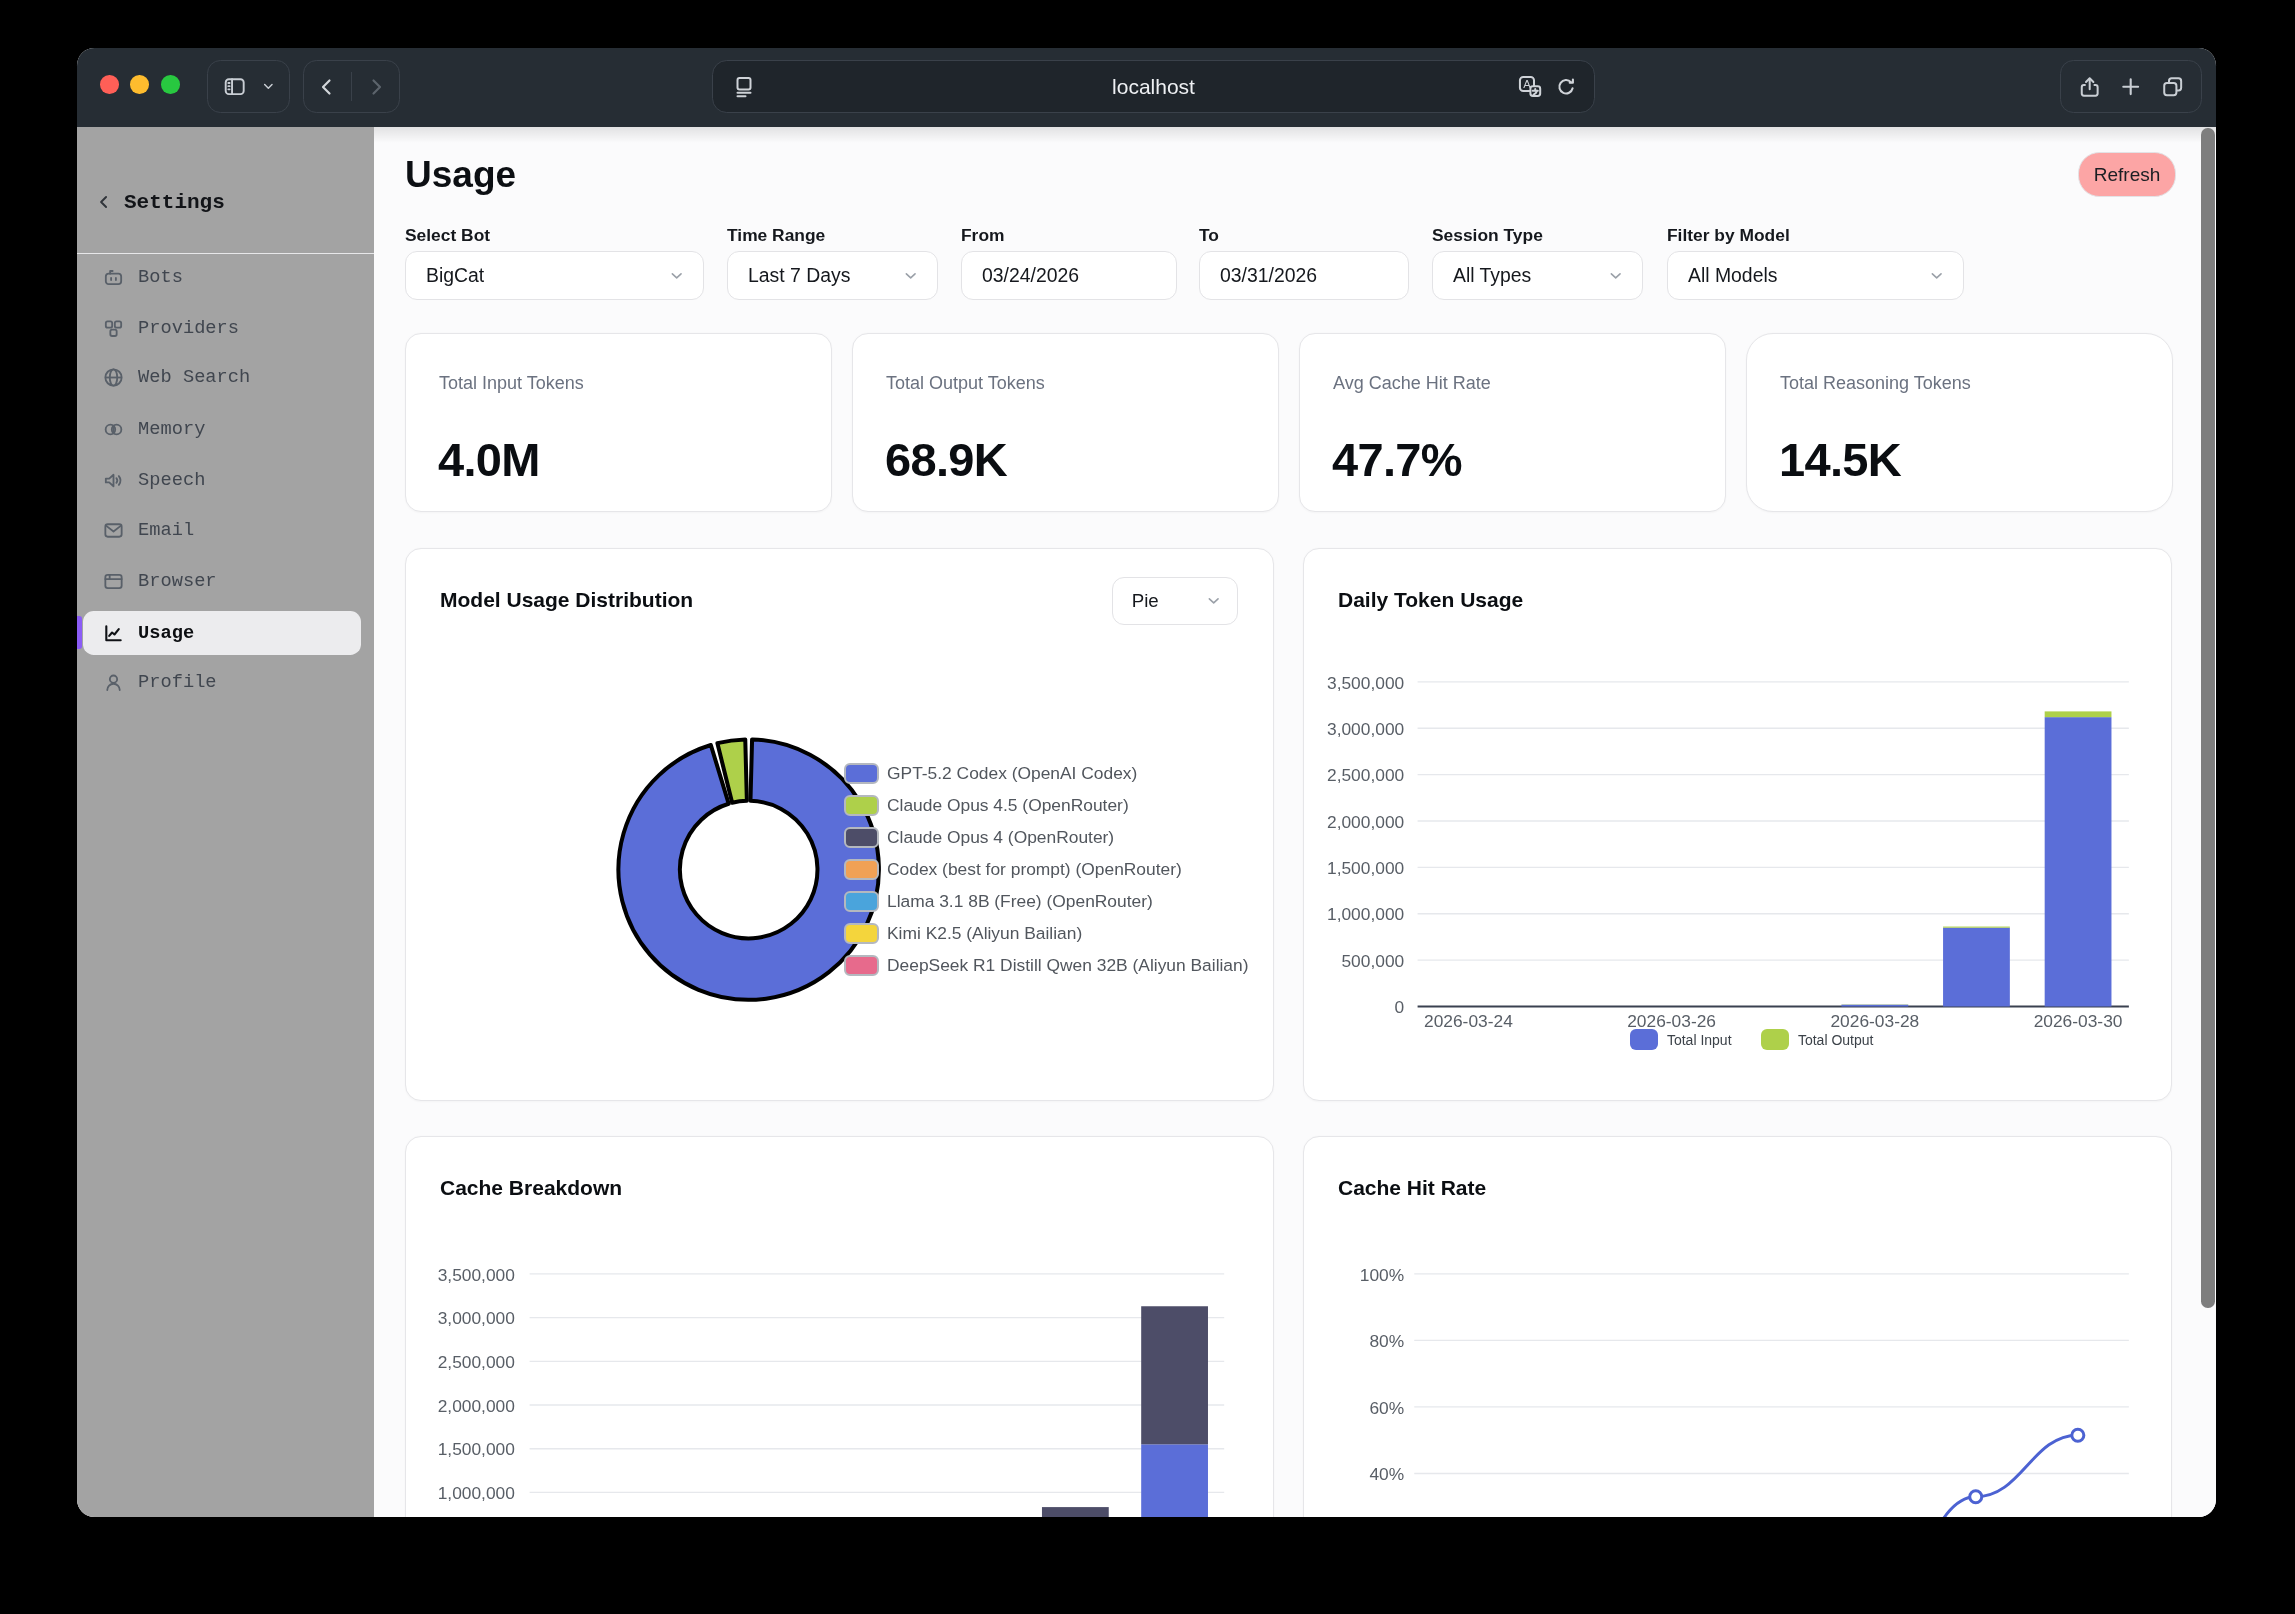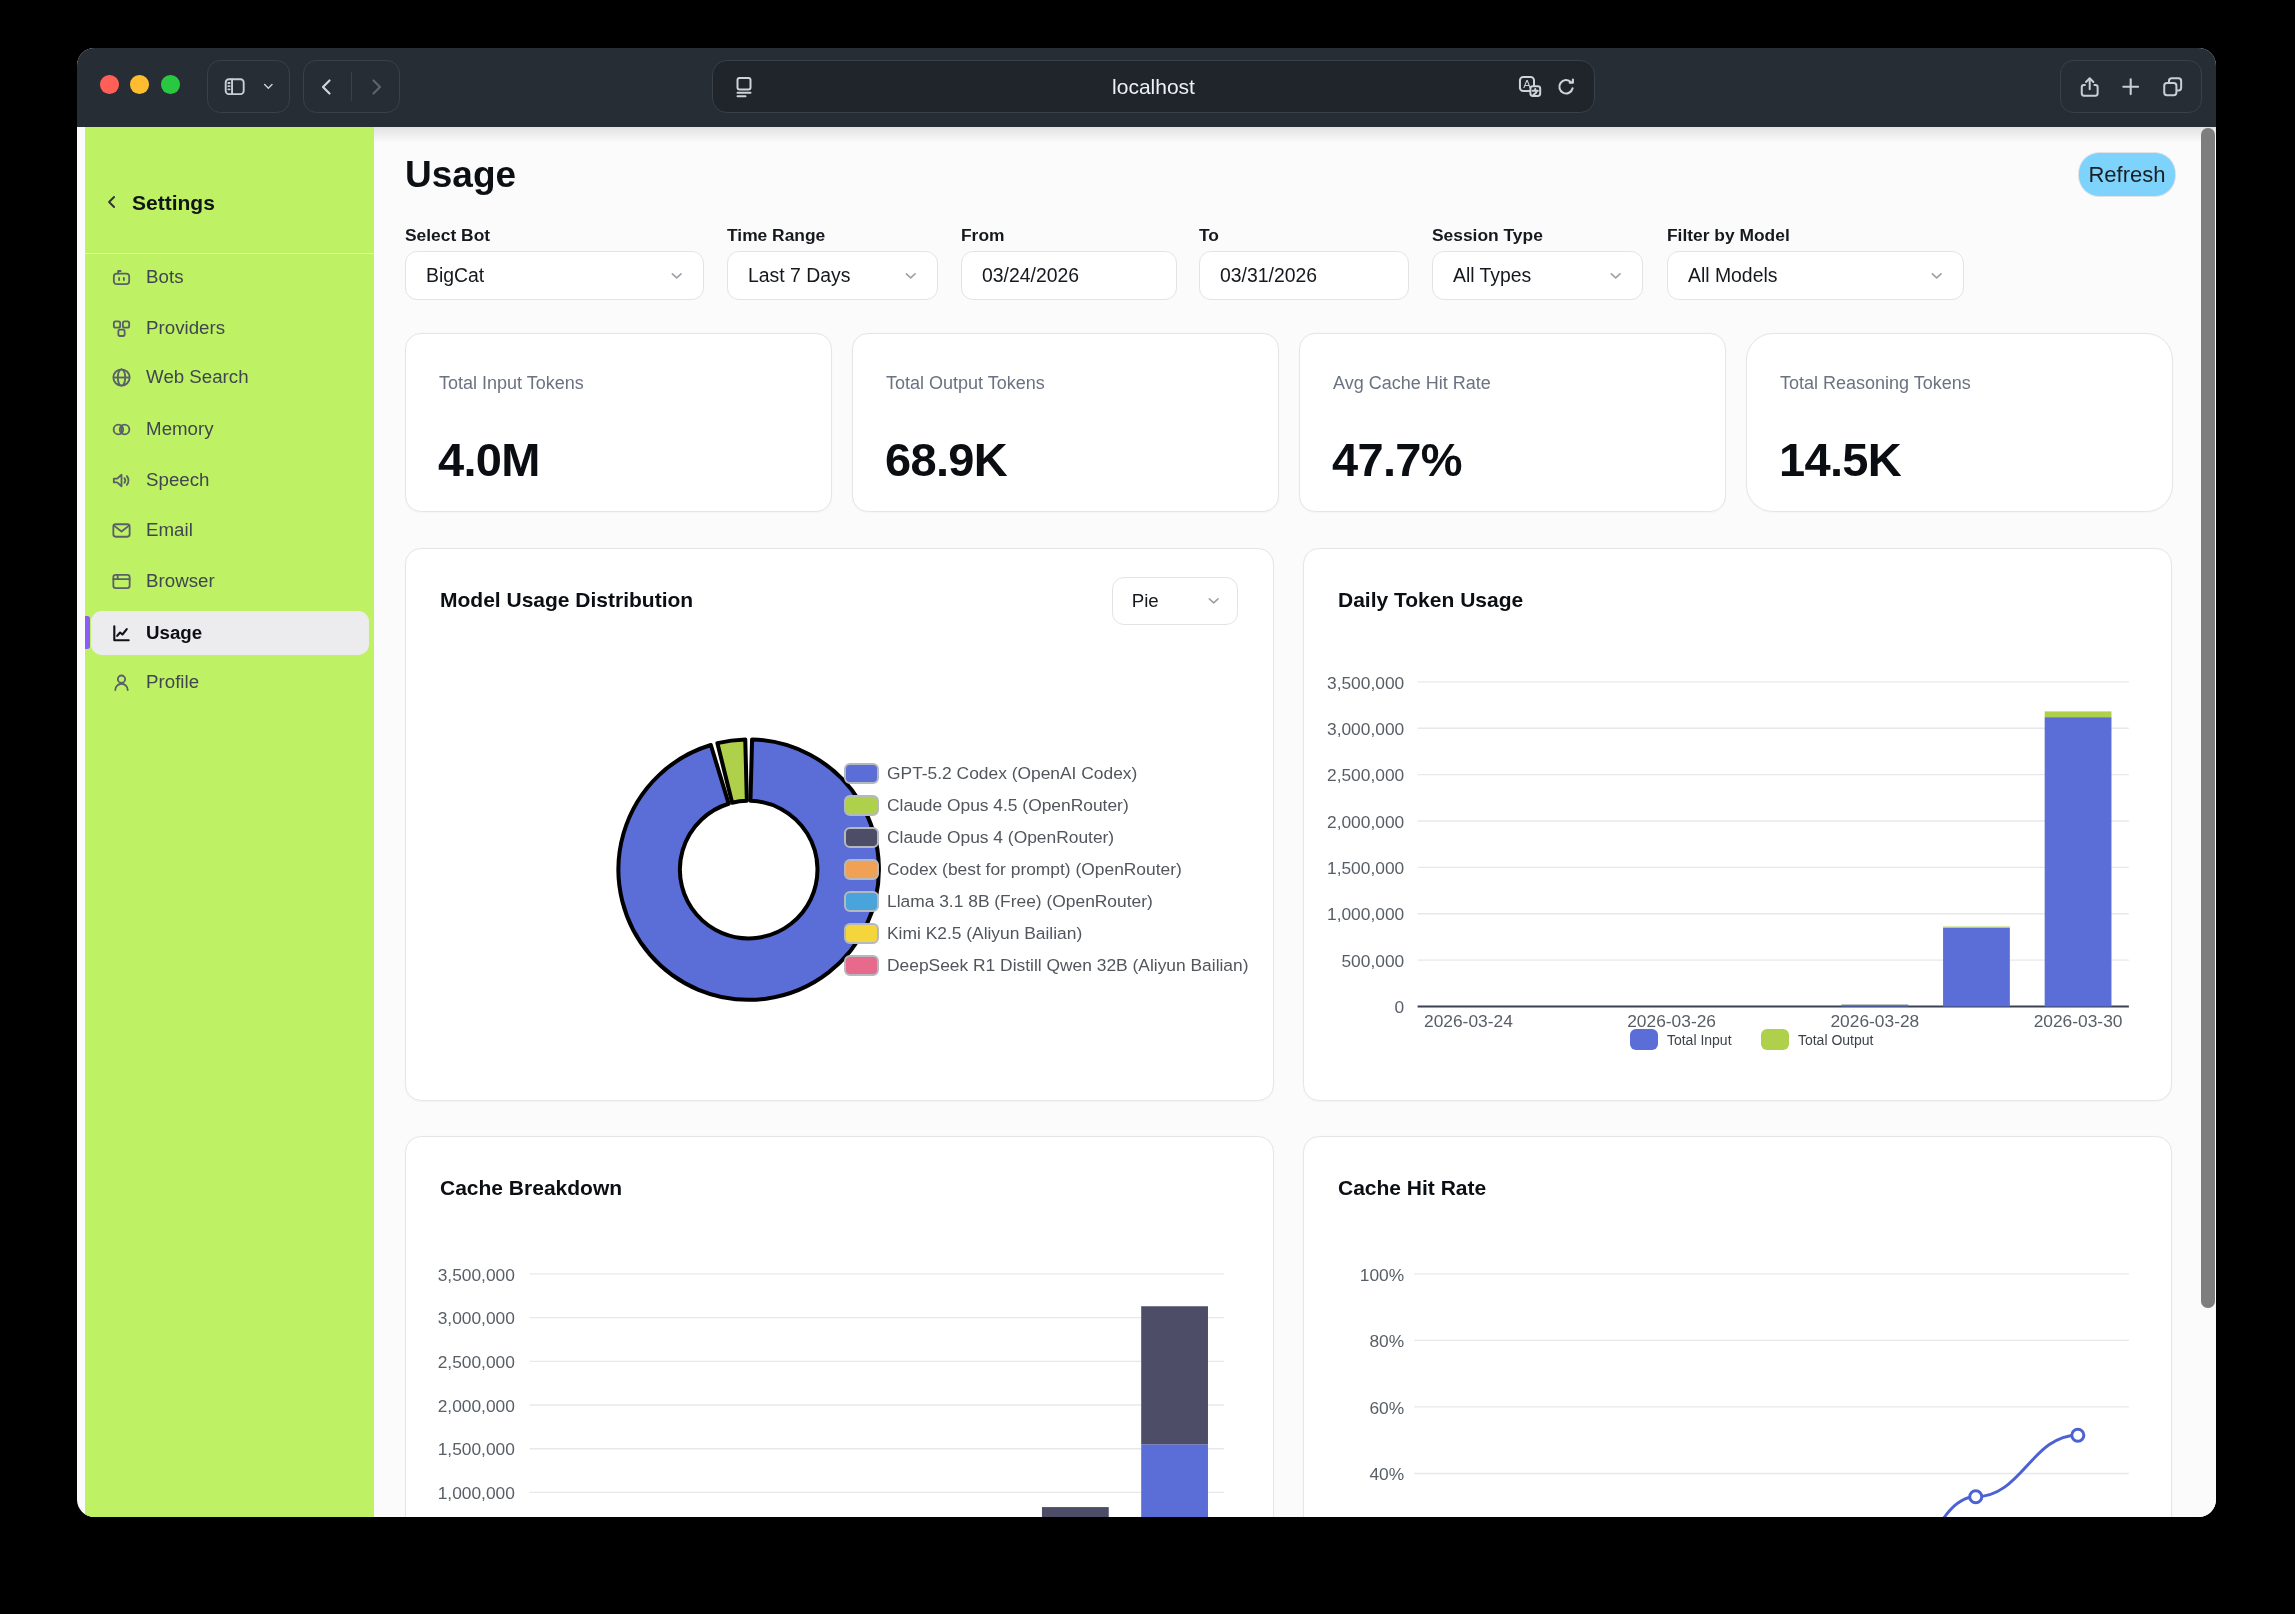--- a/index.html
+++ b/index.html
@@ -10,42 +10,42 @@
   
   #toolbar{position:absolute;left:0;top:0;width:100%;height:79px;background:#262d34;}
   .tl-dot{position:absolute;top:27px;width:18.7px;height:18.7px;border-radius:50%;}
   .tb-group{position:absolute;top:12px;height:51px;border:1.3px solid #3a414a;border-radius:13.4px;
             display:flex;align-items:center;justify-content:space-evenly;color:#c9ced4;}
   .tb-icon{display:flex;align-items:center;justify-content:center;}
   #urlbar{position:absolute;left:635px;top:12px;width:881px;height:51px;background:#1f252b;
           border:1.3px solid #3a414a;border-radius:14.7px;display:flex;align-items:center;color:#cfd3d8;}
   #url-text{position:absolute;left:0;right:0;text-align:center;font-size:21px;color:#eef0f3;}
   
-  #sidebar{position:absolute;left:8px;top:79px;width:297px;bottom:0;background:#bef264;
-           border-right:1.3px solid #e9e9eb;}
+  #sidebar{position:absolute;left:0;top:79px;width:297px;bottom:0;background:#a3a3a3;
+           border-right:1.3px solid #e9e9eb;font-family:Liberation Mono, monospace;}
   #sb-header{position:absolute;left:0;top:0;width:100%;height:126px;}
   #sb-title{position:absolute;left:47px;top:64px;font-size:21px;font-weight:bold;color:#121418;}
   #sb-back{position:absolute;left:17.4px;top:65px;color:#30343a;}
   #sb-divider{position:absolute;left:0;top:126px;width:100%;height:1.3px;background:#e7e7e9;}
   .sb-item{position:absolute;left:6px;width:278px;height:44px;border-radius:10.7px;display:flex;
            align-items:center;padding-left:18.7px;box-sizing:border-box;color:#40464f;}
   .sb-item .lbl{margin-left:13.4px;font-size:18.7px;}
   .sb-item.active{background:#ececee;color:#0c0e11;}
   .sb-item.active .lbl{font-weight:bold;}
   .sb-ico{color:#596069;display:flex;}
   .sb-item.active .sb-ico{color:#101216;}
   #sb-accent{position:absolute;left:0;width:4.7px;height:33px;border-radius:0 2.7px 2.7px 0;background:#8b5cf6;}
   
   #main{position:absolute;left:297px;top:79px;right:0;bottom:0;background:#fbfbfc;}
   #top-shadow{position:absolute;left:0;top:0;width:100%;height:16px;
               background:linear-gradient(rgba(0,0,0,.10),rgba(0,0,0,0));pointer-events:none;}
   #page-title{position:absolute;left:31px;top:27px;font-size:37px;font-weight:bold;color:#0c0f13;}
-  #refresh-btn{position:absolute;left:1704px;top:25.4px;width:96px;height:43px;background:#7dd3fc;
+  #refresh-btn{position:absolute;left:1704px;top:25.4px;width:96px;height:43px;background:#fca5a5;
                border:1.3px solid #e3e3e6;border-radius:21.4px;display:flex;align-items:center;
-               justify-content:center;font-size:22px;color:#1b1e23;}
+               justify-content:center;font-size:19px;color:#1b1e23;}
   .f-label{position:absolute;top:98px;font-size:17.4px;font-weight:600;color:#15181d;}
   .f-ctrl{position:absolute;top:124px;height:49px;background:#fff;border:1.3px solid #e3e3e6;
           border-radius:12px;box-sizing:border-box;display:flex;align-items:center;
           padding:0 17.4px 0 20px;font-size:19.4px;color:#15181d;}
   .f-ctrl .chev{margin-left:auto;color:#9aa0a8;display:flex;}
   .stat-card{position:absolute;top:206px;width:425px;height:177px;background:#fff;
              border:1.3px solid #e6e6e9;border-radius:16px;box-shadow:0 0.7px 2px rgba(0,0,0,.03);}
   .stat-label{position:absolute;left:33px;top:39px;font-size:18px;color:#6b7280;}
   .stat-value{position:absolute;left:32px;top:98px;font-size:47px;font-weight:bold;color:#0a0d11;
               letter-spacing:-0.7px;}

